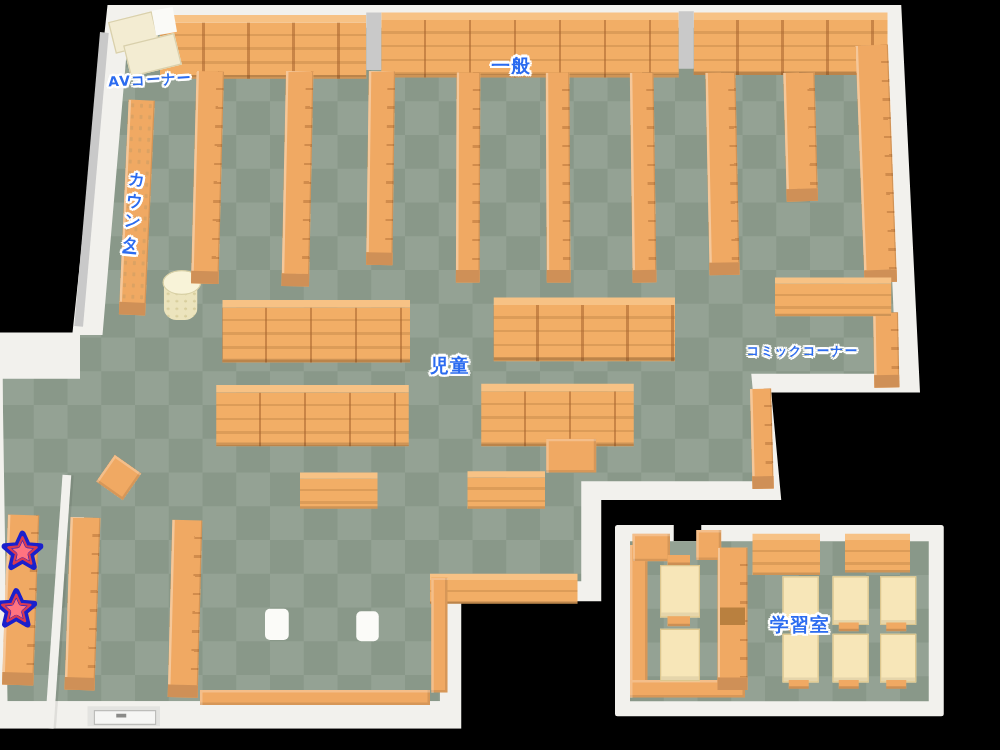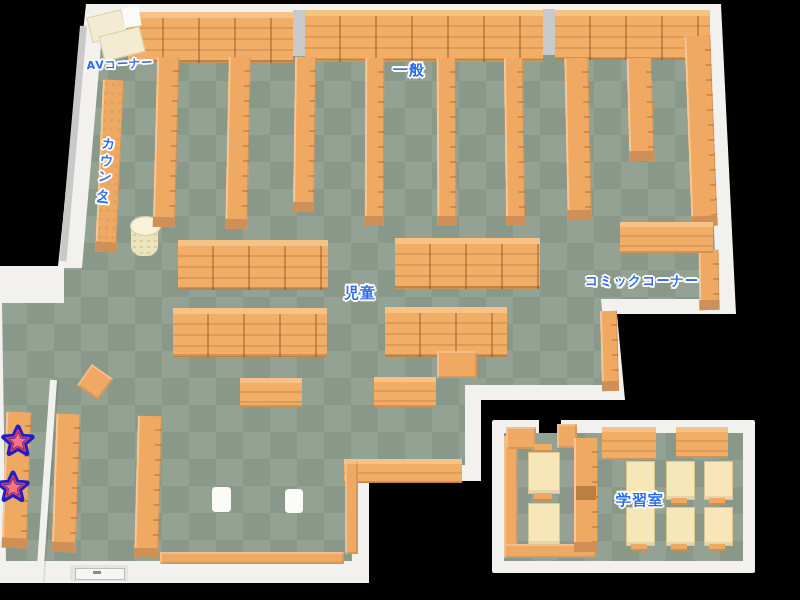--- a/index.html
+++ b/index.html
@@ -138,19 +138,19 @@
   <svg class="star" style="left:1px;top:424px;" viewBox="0 0 34 34">
     <polygon points="17,3 21.2,12.2 31.2,13.1 23.6,19.7 25.9,29.5 17,24.3 8.1,29.5 10.4,19.7 2.8,13.1 12.8,12.2" fill="#ff7380" stroke="#1a20cc" stroke-width="5" stroke-linejoin="round"></polygon>
     <polygon points="17,3 21.2,12.2 31.2,13.1 23.6,19.7 25.9,29.5 17,24.3 8.1,29.5 10.4,19.7 2.8,13.1 12.8,12.2" fill="none" stroke="#d93a52" stroke-width="2.2" stroke-linejoin="round" transform="translate(3.4,3.4) scale(0.8)"></polygon>
   </svg>
   <svg class="star" style="left:-4px;top:470px;" viewBox="0 0 34 34">
     <polygon points="17,3 21.2,12.2 31.2,13.1 23.6,19.7 25.9,29.5 17,24.3 8.1,29.5 10.4,19.7 2.8,13.1 12.8,12.2" fill="#ff7380" stroke="#1a20cc" stroke-width="5" stroke-linejoin="round"></polygon>
     <polygon points="17,3 21.2,12.2 31.2,13.1 23.6,19.7 25.9,29.5 17,24.3 8.1,29.5 10.4,19.7 2.8,13.1 12.8,12.2" fill="none" stroke="#d93a52" stroke-width="2.2" stroke-linejoin="round" transform="translate(3.4,3.4) scale(0.8)"></polygon>
   </svg>
 
   <div class="lbl" style="left:120px;top:64px;font-size:11px;transform:translate(-50%,-50%) rotate(-3deg);">AVコーナー</div>
-  <div class="lbl" style="left:409px;top:70px;font-size:15px;">一般</div>
+  <div class="lbl" style="left:409px;top:53px;font-size:15px;">一般</div>
   <div class="lbl lblv" style="left:106px;top:163px;font-size:13px;transform:translate(-50%,-50%) rotate(6deg);letter-spacing:2px;">カウンター</div>
   <div class="lbl" style="left:360px;top:293px;font-size:15px;">児童</div>
-  <div class="lbl" style="left:642px;top:281px;font-size:13px;">コミックコーナー</div>
+  <div class="lbl" style="left:642px;top:281px;font-size:10px;">コミックコーナー</div>
   <div class="lbl" style="left:640px;top:500px;font-size:15px;">学習室</div>
 
 </div>
 
 </body></html>

